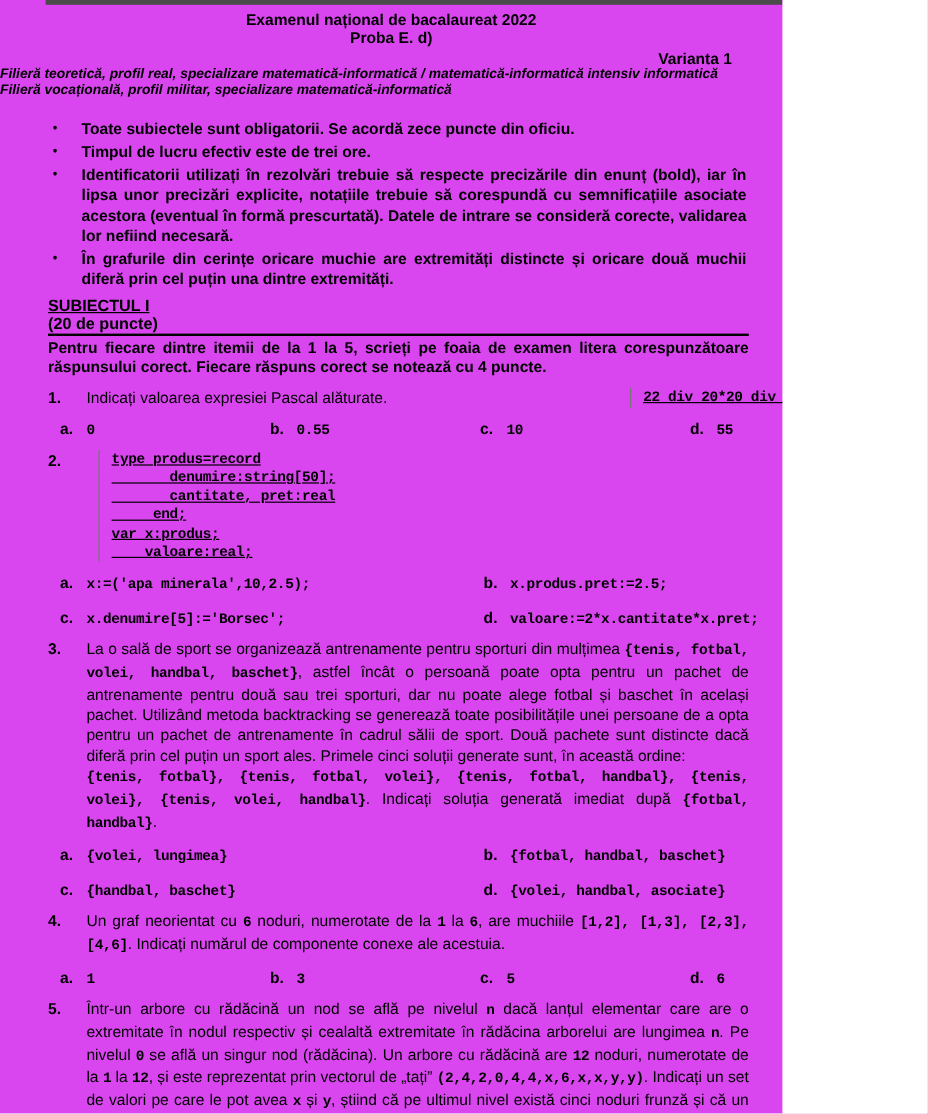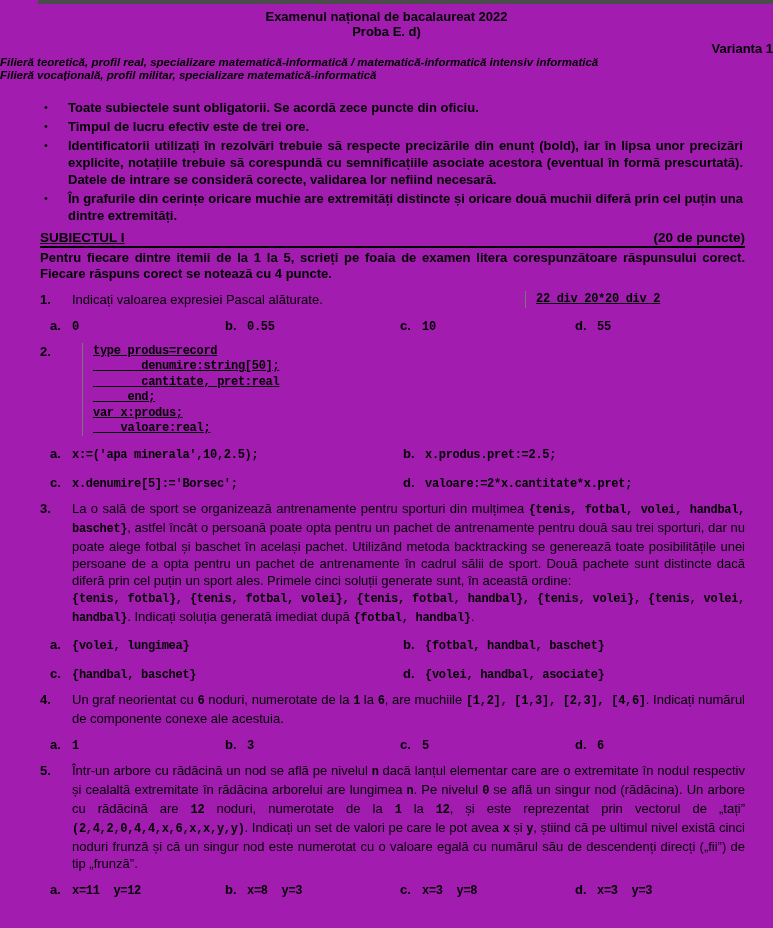--- a/index.html
+++ b/index.html
@@ -1,47 +1,48 @@
 <!DOCTYPE html>
 <html lang="ro"><head>
 <meta charset="utf-8">
 <style>
   html,body{margin:0;padding:0;background:#fff;}
   .page{
     position:relative;
-    width:773px;height:928px;
-    background:#a21caf;
+    width:652px;height:928px;
+    background:#d946ef;
     color:#000;
     font-family:"Liberation Sans", sans-serif;
     font-size:13px;
     overflow:hidden;
     box-sizing:border-box;
   }
   .topline{position:absolute;top:0;left:38px;right:0;height:4px;background:#4b4b4b;}
   .justify{text-align:justify;}
   .code, .seg-code{
     font-family:"Liberation Mono","DejaVu Sans Mono",monospace;
     font-weight:bold;
     font-size:12px;
     letter-spacing:-0.3px;
   }
   header{padding-top:9px;}
   .h-center{text-align:center;font-weight:bold;line-height:15px;}
-  .h-variant{text-align:right;font-weight:bold;margin-top:2px;line-height:15px;}
+  .h-variant{text-align:right;font-weight:bold;padding-right:42px;margin-top:2px;line-height:15px;}
   .h-filiera{margin-right:40px;font-weight:bold;font-style:italic;font-size:11.5px;line-height:13px;}
   .bullets{margin:17px 30px 0 44px;}
   .bullet{display:flex;margin-bottom:2px;}
   .bdot{width:24px;flex-shrink:0;font-size:11px;line-height:17px;}
   .btext{flex:1;font-weight:bold;line-height:17px;}
   .section-head{
     display:flex;justify-content:space-between;
     margin:6px 28px 0 40px;
     font-weight:bold;font-size:13.5px;
     border-bottom:2px solid #000;
     padding-bottom:1px;
+    flex-direction:column;
   }
   .section-head .st{text-decoration:underline;}
   .intro{margin:2px 28px 0 40px;font-weight:bold;line-height:16px;}
   .q{margin:9px 28px 0 40px;}
   .qmain{display:flex;}
   .qnum{width:32px;flex-shrink:0;font-weight:bold;line-height:17px;}
   .qcontent{flex:1;}
   .qrow{display:flex;align-items:stretch;}
   .qtext{line-height:17px;}
   .qaside{

